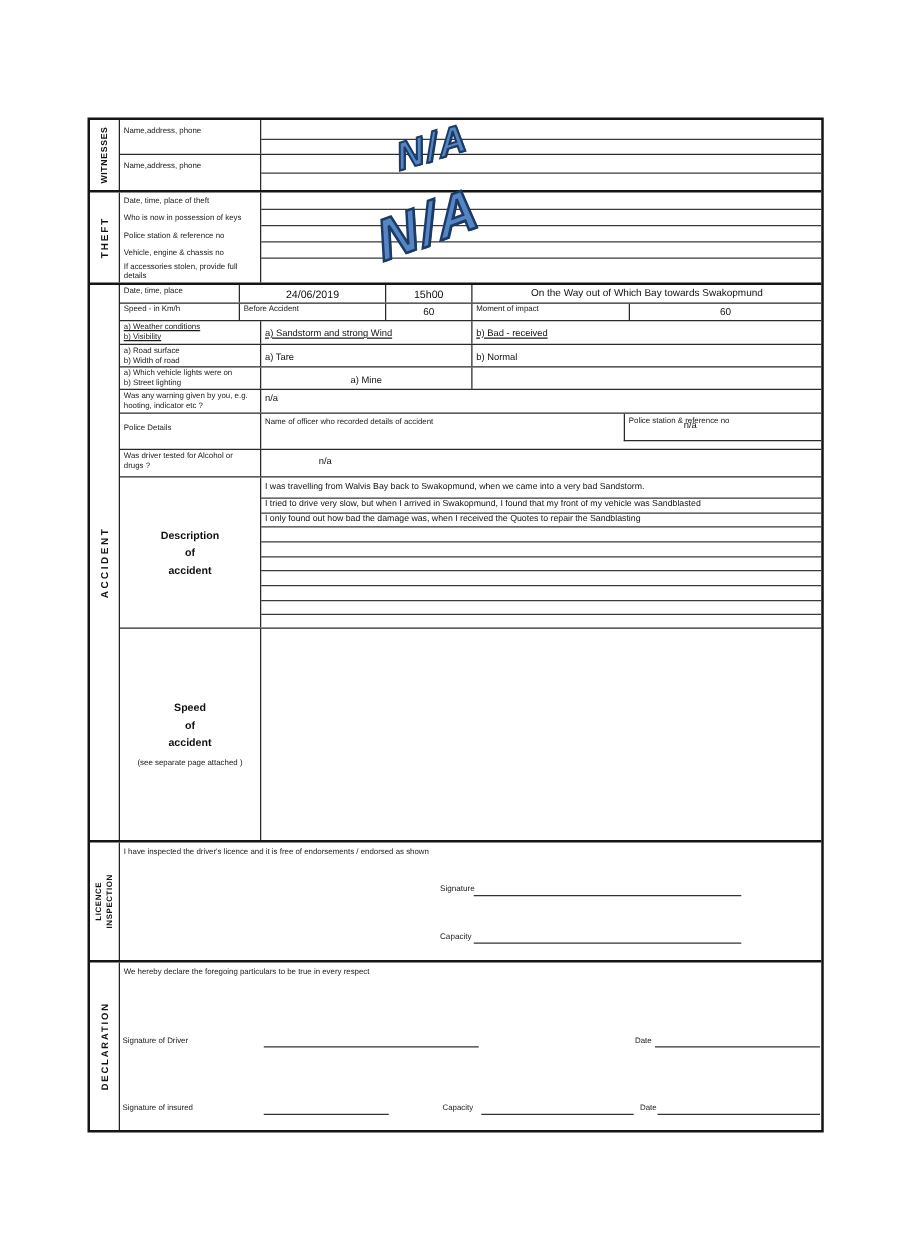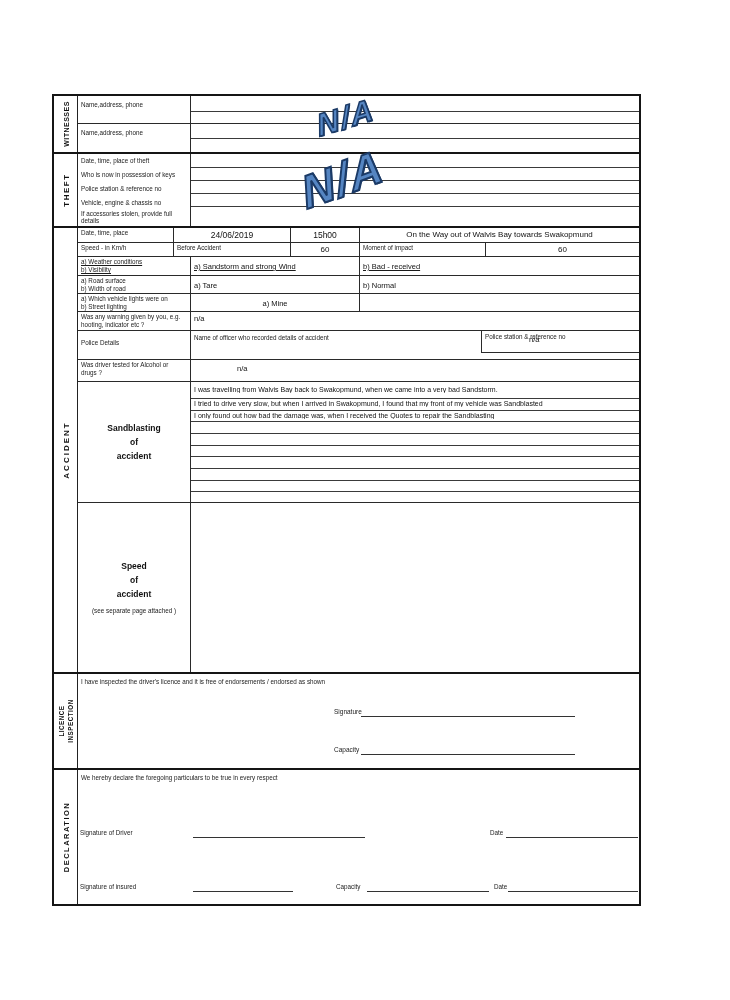--- a/index.html
+++ b/index.html
@@ -1,18 +1,18 @@
 <!DOCTYPE html>
 <html><head>
 <meta charset="utf-8">
 <style>
   html,body{margin:0;padding:0;background:#ffffff;}
   .page{position:relative;width:730px;height:1000px;background:#ffffff;overflow:hidden;
         font-family:"Liberation Sans", sans-serif;color:#1a1a1a;}
-  .form{position:absolute;left:52px;top:94px;width:589px;height:812px;
+  .form{position:absolute;left:70px;top:94px;width:589px;height:812px;
         border:2px solid #151515;box-sizing:border-box;display:flex;flex-direction:column;}
   .sec{display:flex;flex-direction:row;box-sizing:border-box;width:100%;}
   .sec + .sec{border-top:2px solid #151515;}
   .sec-label{width:24px;min-width:24px;border-right:1px solid #222;position:relative;box-sizing:border-box;}
   .vlabel{position:absolute;left:50%;top:50%;transform:translate(-50%,-50%) rotate(-90deg);
           white-space:nowrap;font-weight:bold;font-size:7.5px;letter-spacing:1px;color:#111;text-align:center;}
   .vlabel .vline{display:block;line-height:1.5;}
   .sec-content{flex:1;position:relative;box-sizing:border-box;}
   .row{display:flex;box-sizing:border-box;width:100%;}
   .bb{border-bottom:1px solid #2a2a2a;}
@@ -99,21 +99,21 @@
     <div class="sec" style="height:446px;">
       <div class="sec-label">
         <span class="vlabel" style="font-size:8px;letter-spacing:2px;">ACCIDENT</span>
       </div>
       <div class="sec-content" style="display:flex;flex-direction:column;">
 
         <div class="row bb" style="height:15px;">
           <div class="cell br" style="width:96px;">Date, time, place</div>
           <div class="cell br ctr val" style="width:117px;font-size:8.5px;">24/06/2019</div>
           <div class="cell br ctr val" style="width:69px;font-size:8.5px;">15h00</div>
-          <div class="cell ctr val" style="flex:1;font-size:8px;white-space:nowrap;">On the Way out of Walvis Bay towards Swakopmund</div>
+          <div class="cell ctr val" style="flex:1;font-size:8px;white-space:nowrap;">On the Way out of Which Bay towards Swakopmund</div>
         </div>
 
         <div class="row bb" style="height:14px;">
           <div class="cell br" style="width:96px;">Speed - in Km/h</div>
           <div class="cell br" style="width:117px;">Before Accident</div>
           <div class="cell br ctr val" style="width:69px;font-size:8px;">60</div>
           <div class="cell br" style="width:126px;">Moment of impact</div>
           <div class="cell ctr val" style="flex:1;font-size:8px;">60</div>
         </div>
 
@@ -165,21 +165,21 @@
             <span class="lab2">Was driver tested for Alcohol or</span>
             <span class="lab2">drugs ?</span>
           </div>
           <div style="flex:1;position:relative;">
             <span class="abs val" style="left:46px;top:4px;">n/a</span>
           </div>
         </div>
 
         <div class="row bb" style="height:121px;">
           <div class="desc-label">
-            <span class="t">Sandblasting</span>
+            <span class="t">Description</span>
             <span class="t">of</span>
             <span class="t">accident</span>
           </div>
           <div class="desc-area">
             <div class="desc-text" style="top:4px;">I was travelling from Walvis Bay back to Swakopmund, when we came into a very bad Sandstorm.</div>
             <div class="desc-text" style="top:18px;">I tried to drive very slow, but when I arrived in Swakopmund, I found that my front of my vehicle was Sandblasted</div>
             <div class="desc-text" style="top:29.5px;">I only found out how bad the damage was, when I received the Quotes to repair the Sandblasting</div>
             <div class="hline" style="top:16px;"></div>
             <div class="hline" style="top:27.7px;"></div>
             <div class="hline" style="top:39.3px;"></div>

